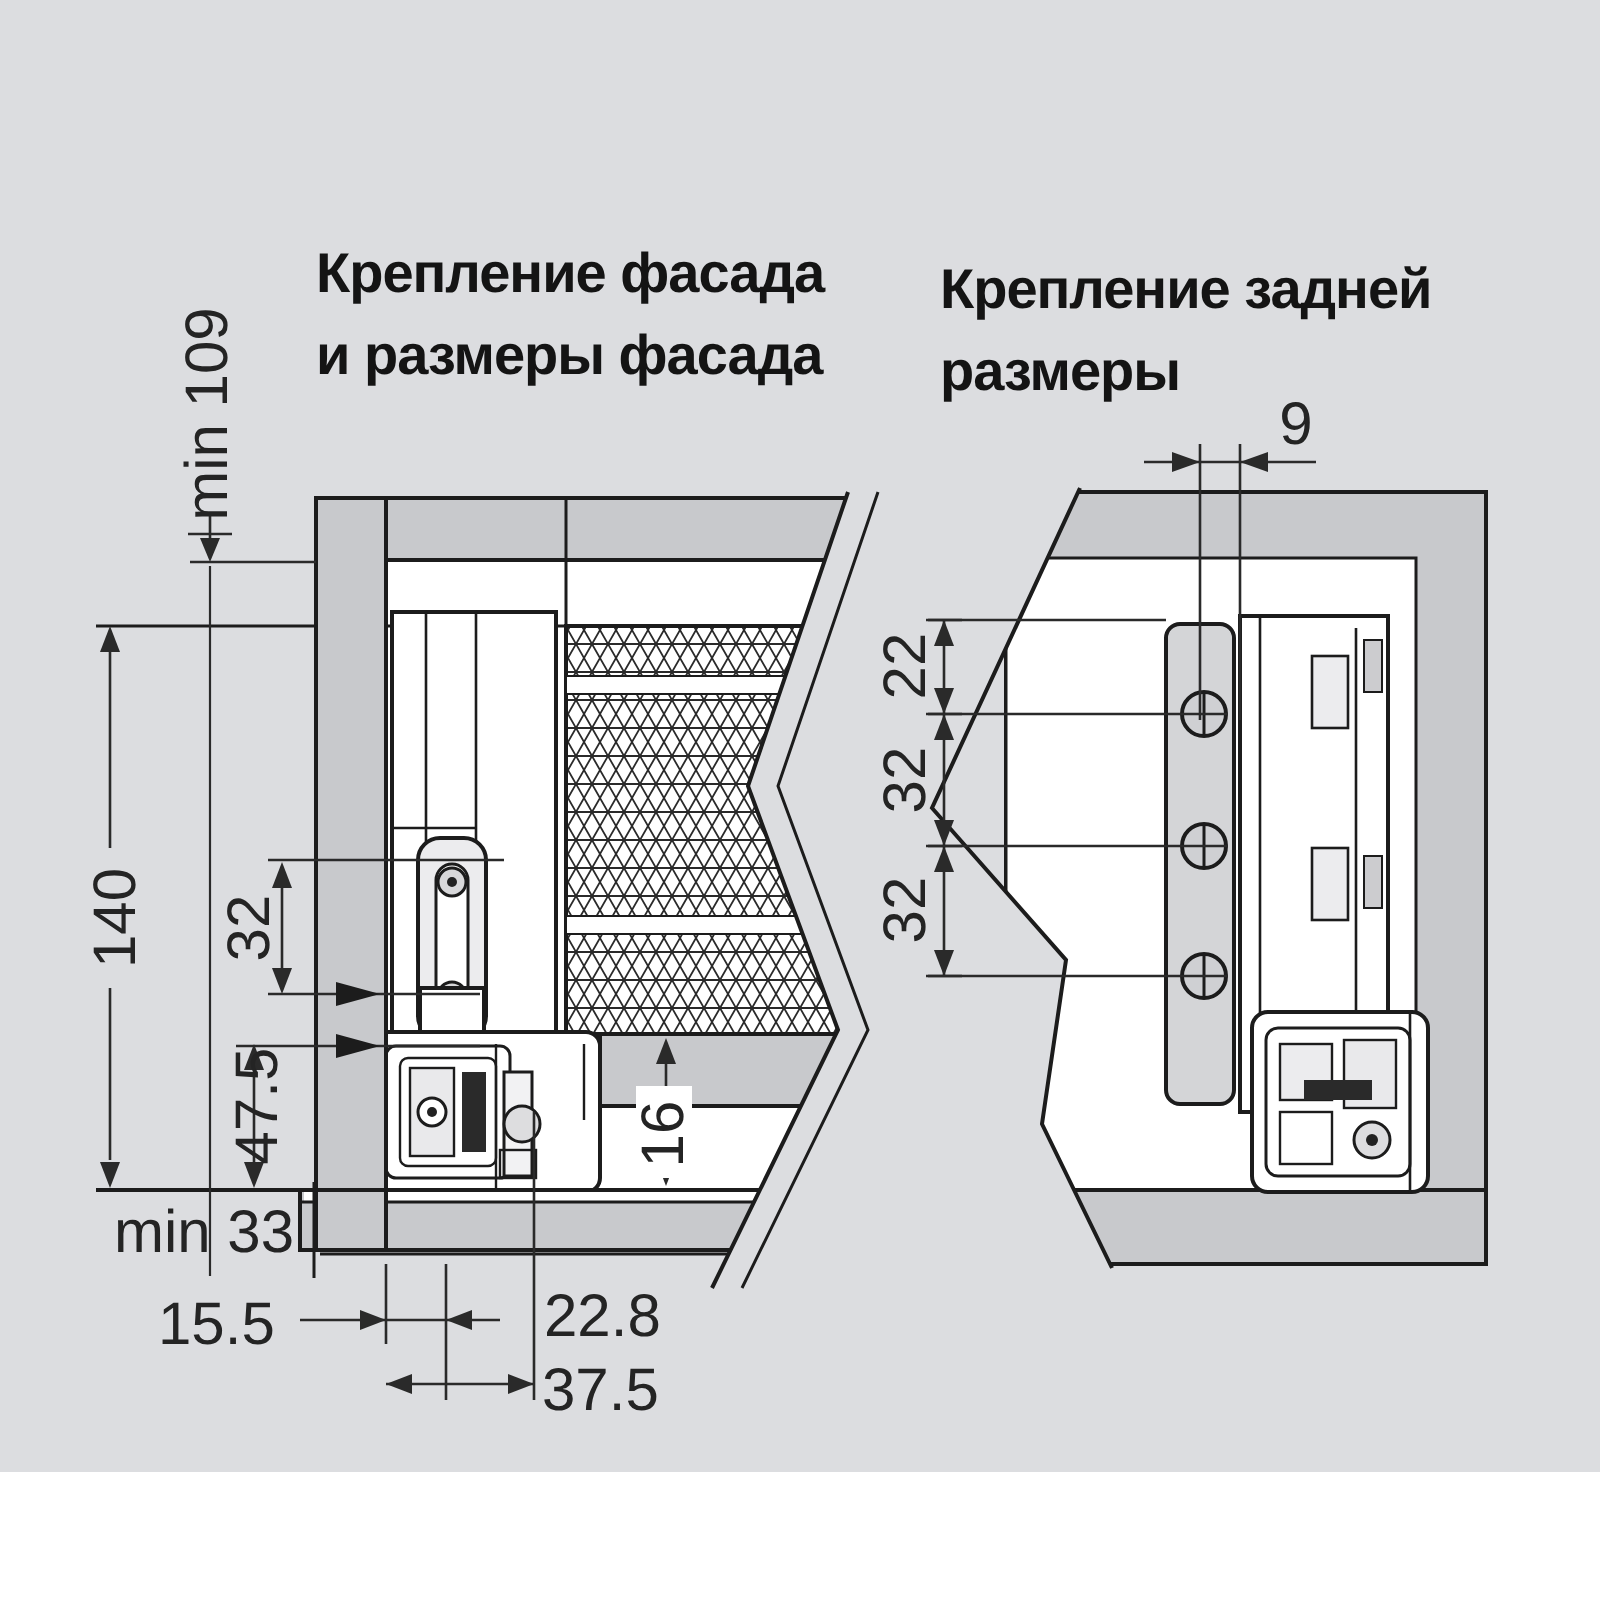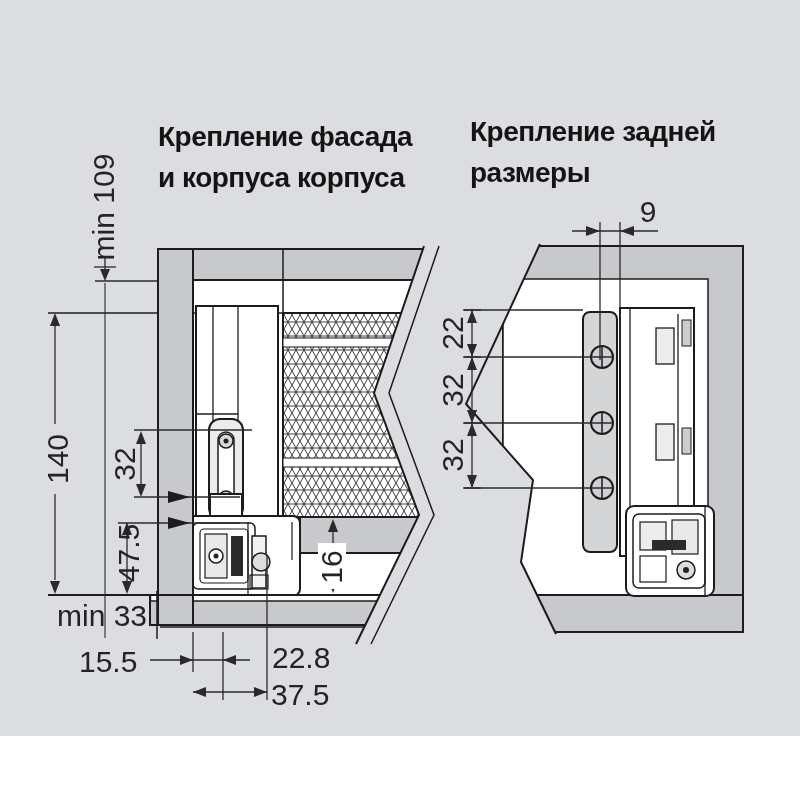--- a/index.html
+++ b/index.html
@@ -10,23 +10,23 @@
   svg{position:absolute;left:0;top:0;}
   svg text{font-family:"Liberation Sans", sans-serif;font-size:30px;fill:#242424;}
 </style>
 </head>
 <body>
 
 <div id="stage">
 
   <div class="title" style="left:158px;top:116px">
     <div>Крепление фасада</div>
-    <div>и корпуса корпуса</div>
+    <div>и размеры фасада</div>
   </div>
-  <div class="title" style="left:470px;top:111px">
+  <div class="title" style="left:470px;top:124px">
     <div>Крепление задней</div>
     <div>размеры</div>
   </div>
 
   <svg width="800" height="800" viewBox="0 0 800 800">
     <defs>
       <pattern id="mesh" width="16" height="14" patternUnits="userSpaceOnUse">
         <rect width="16" height="14" fill="#ffffff"></rect>
         <path d="M0,14 L8,0 L16,14 M0,0 L8,14 L16,0" stroke="#2a2a2a" stroke-width="0.9" fill="none"></path>
         <path d="M0,0 H16 M0,14 H16" stroke="#2a2a2a" stroke-width="0.9" fill="none"></path>

